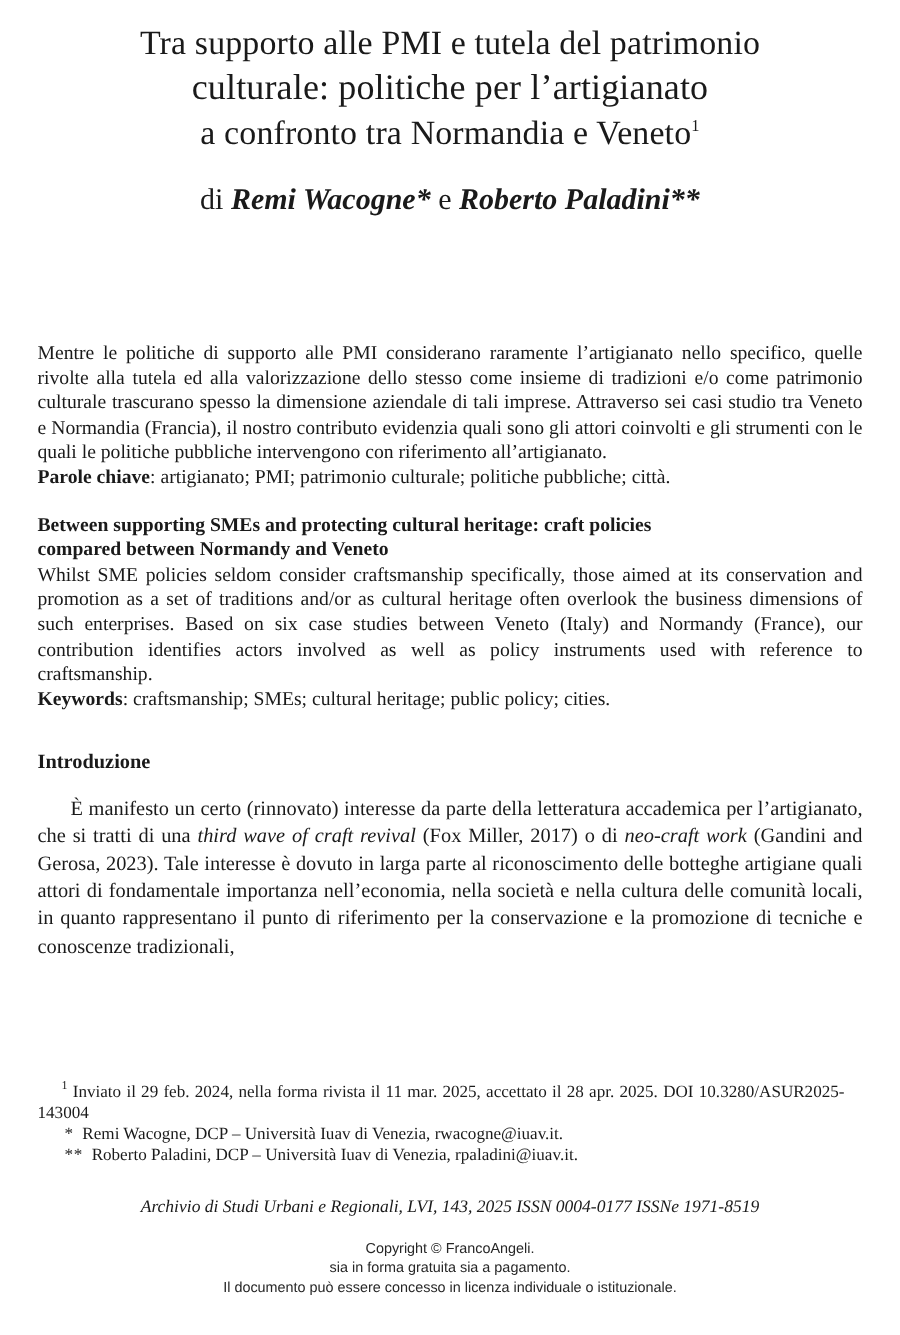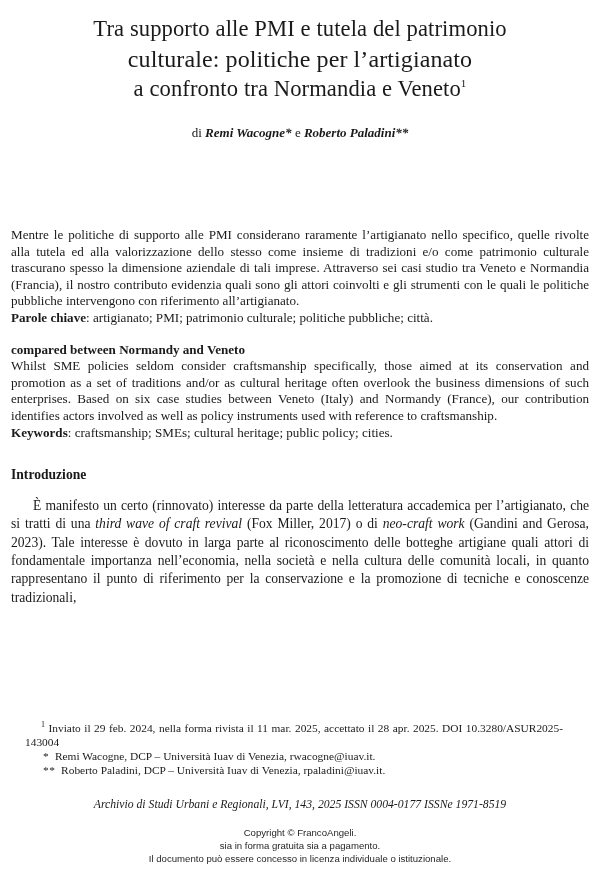--- a/index.html
+++ b/index.html
@@ -13,21 +13,21 @@
     overflow: hidden;
     font-family: "Liberation Serif", "DejaVu Serif", serif;
     color: #1a1a1a;
     position: relative;
   }
   .page {
     width: 600px;
     height: 875px;
     position: relative;
     box-sizing: border-box;
-    padding: 0 11px;
+    padding: 0 25px;
   }
 
   
   .title-block {
     padding-top: 14px;
     text-align: center;
   }
   .title-line {
     font-size: 22.5px;
     line-height: 30px;
@@ -40,21 +40,21 @@
   .title-sup {
     font-size: 11px;
     vertical-align: super;
     line-height: 0;
   }
 
   
   .byline {
     text-align: center;
     margin-top: 19px;
-    font-size: 13px;
+    font-size: 20px;
     line-height: 20px;
   }
   .byline .nm {
     font-style: italic;
     font-weight: bold;
   }
 
   
   .abstract-it {
     margin-top: 84px;
@@ -162,20 +162,21 @@
   <div class="byline">
     <span>di </span><span class="nm">Remi Wacogne*</span><span> e </span><span class="nm">Roberto Paladini**</span>
   </div>
 
   <div class="abstract-it">
     <span>Mentre le politiche di supporto alle PMI considerano raramente l’artigianato nello specifico, quelle rivolte alla tutela ed alla valorizzazione dello stesso come insieme di tradizioni e/o come patrimonio culturale trascurano spesso la dimensione aziendale di tali imprese. Attraverso sei casi studio tra Veneto e Normandia (Francia), il nostro contributo evidenzia quali sono gli attori coinvolti e gli strumenti con le quali le politiche pubbliche intervengono con riferimento all’artigianato.</span><br>
     <span class="kw">Parole chiave</span><span>: </span><span>artigianato; PMI; patrimonio culturale; politiche pubbliche; città.</span>
   </div>
 
   <div class="abstract-en">
+    <div class="en-title">Between supporting SMEs and protecting cultural heritage: craft policies</div>
     <div class="en-title-last">compared between Normandy and Veneto</div>
     <span>Whilst SME policies seldom consider craftsmanship specifically, those aimed at its conservation and promotion as a set of traditions and/or as cultural heritage often overlook the business dimensions of such enterprises. Based on six case studies between Veneto (Italy) and Normandy (France), our contribution identifies actors involved as well as policy instruments used with reference to craftsmanship.</span><br>
     <span class="kw">Keywords</span><span>: </span><span>craftsmanship; SMEs; cultural heritage; public policy; cities.</span>
   </div>
 
   <div class="sec-head">Introduzione</div>
   <div class="body-par"><span>È manifesto un certo (rinnovato) interesse da parte della letteratura accademica per l’artigianato, che si tratti di una </span><i>third wave of craft revival</i><span> (Fox Miller, 2017) o di </span><i>neo-craft work</i><span> (Gandini and Gerosa, 2023). Tale interesse è dovuto in larga parte al riconoscimento delle botteghe artigiane quali attori di fondamentale importanza nell’economia, nella società e nella cultura delle comunità locali, in quanto rappresentano il punto di riferimento per la conservazione e la promozione di tecniche e conoscenze tradizionali,</span></div>
 
   <div class="footnotes">
     <div class="fn-first"><span class="fn-sup">1</span> <span>Inviato il 29 feb. 2024, nella forma rivista il 11 mar. 2025, accettato il 28 apr. 2025.</span> <span>DOI 10.3280/ASUR2025-143004</span></div>

